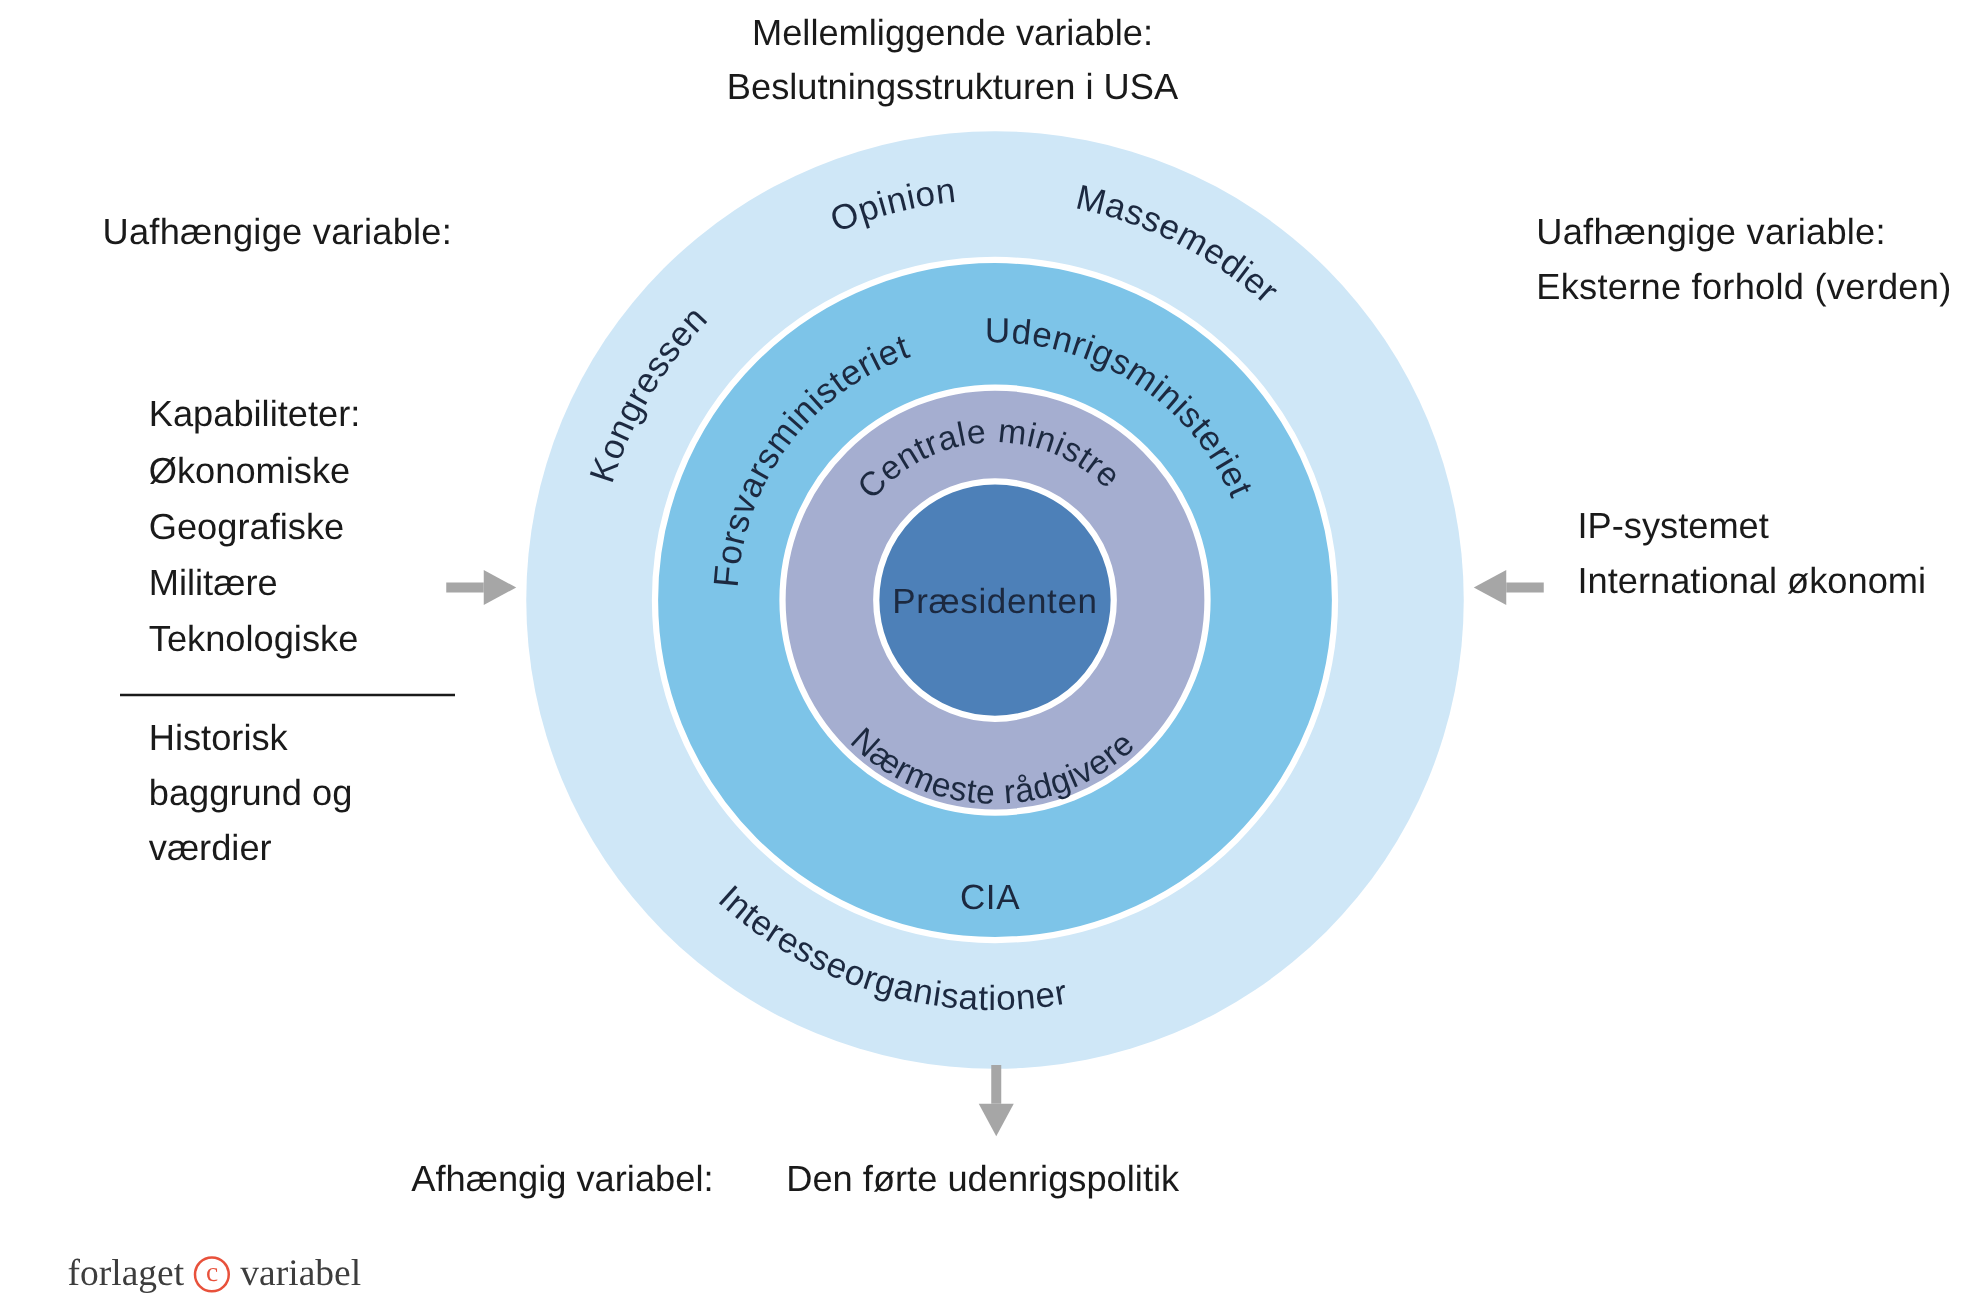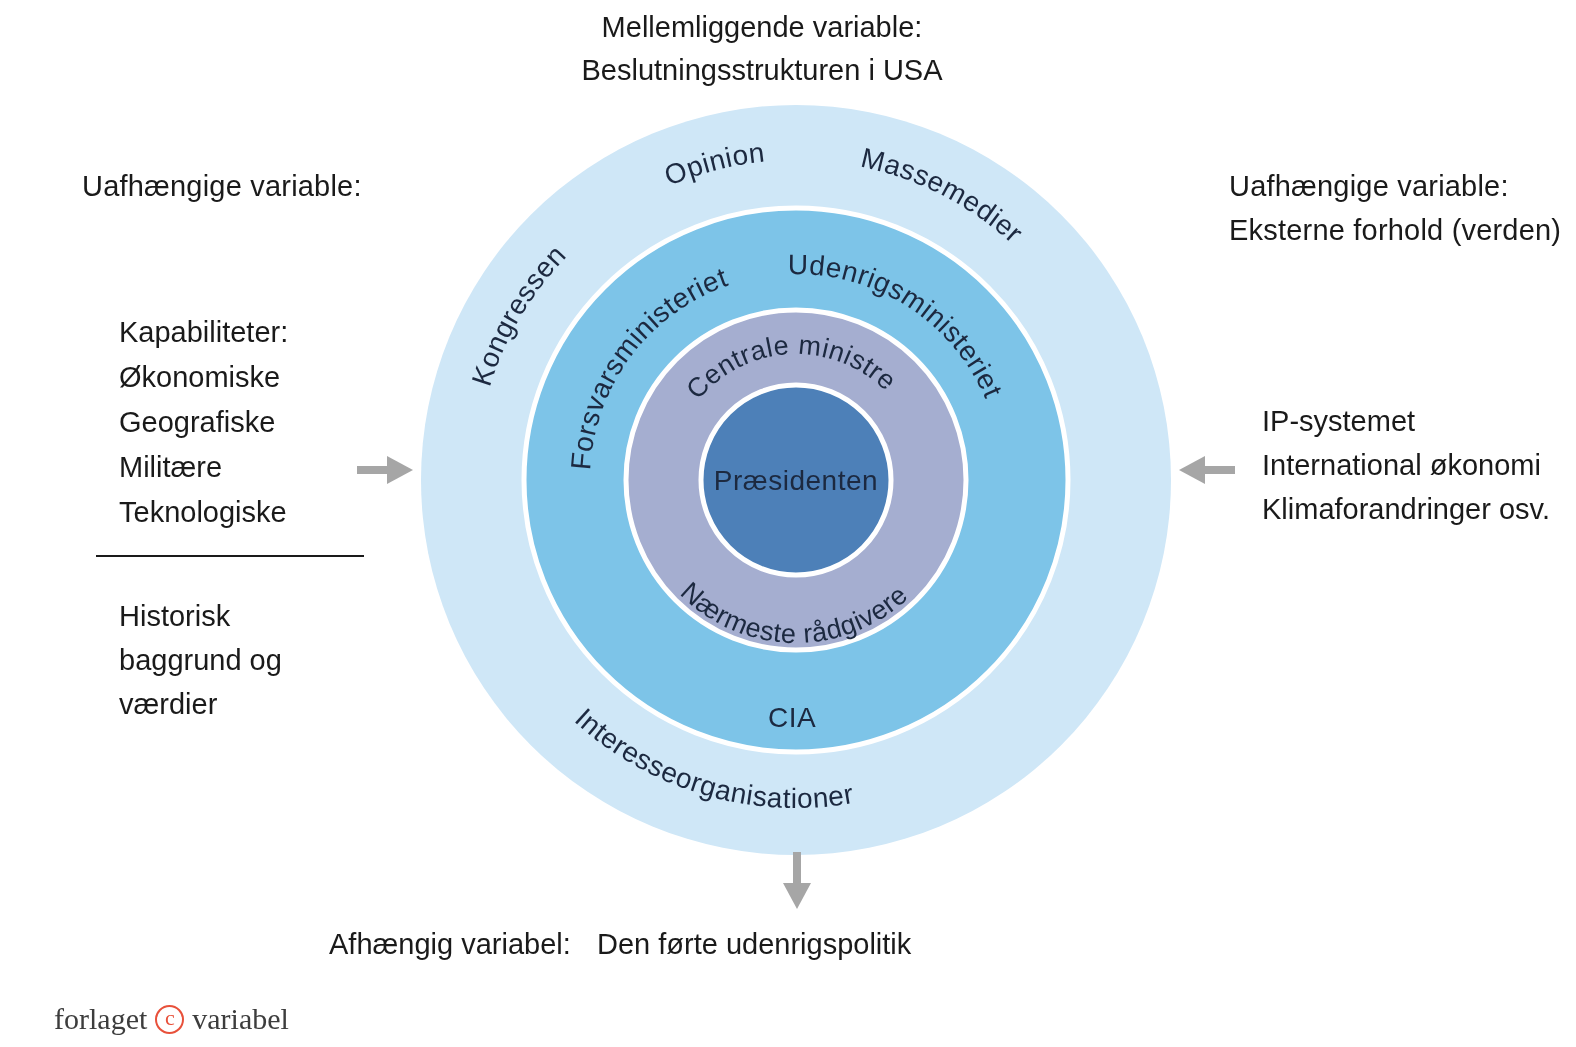--- a/index.html
+++ b/index.html
@@ -6,25 +6,25 @@
   .page{
     position:relative;width:1576px;height:1047px;background:#ffffff;overflow:hidden;
     font-family:"Liberation Sans","DejaVu Sans",sans-serif;color:#1a1a1a;margin-left:44px;
   }
   .abs{position:absolute;}
   .h-text{font-size:29px;line-height:44px;letter-spacing:0.2px;}
   .title-block{left:418px;top:6px;width:600px;text-align:center;font-size:29px;line-height:43px;}
   .left-heading{left:38px;top:164px;}
   .cap-block{left:75px;top:310px;line-height:45px;font-size:29px;}
   .divider{left:52px;top:555px;width:268px;border-top:2.5px solid #1a1a1a;height:0;}
-  .hist-block{left:75px;top:594px;line-height:44px;font-size:29px;}
+  .hist-block{left:75px;top:569px;line-height:44px;font-size:29px;}
   .right-heading{left:1185px;top:164px;}
   .factors-block{left:1218px;top:399px;line-height:44px;font-size:29px;}
   .bottom-label{left:285px;top:928px;font-size:29px;}
-  .bottom-value{left:553px;top:928px;font-size:29px;}
+  .bottom-value{left:585px;top:928px;font-size:29px;}
   .logo{left:10px;top:1002px;font-family:"Liberation Serif","DejaVu Serif",serif;font-size:30px;color:#3d3d3d;display:flex;align-items:center;gap:8px;justify-content:space-between;}
   .logo-c{
     display:inline-flex;align-items:center;justify-content:center;
     width:29px;height:29px;border:2.5px solid #e8513b;border-radius:50%;
     color:#e8513b;font-size:22px;line-height:1;padding-bottom:2px;box-sizing:border-box;
   }
   svg text{font-family:"Liberation Sans","DejaVu Sans",sans-serif;}
   .ring-label{font-size:28px;fill:#1c2940;letter-spacing:0.5px;}
   .ring-label-sm{font-size:27px;fill:#1c2940;letter-spacing:0.5px;}
 </style>
@@ -59,21 +59,20 @@
   </div>
 
   <div class="abs h-text right-heading">
     <div>Uafhængige variable:</div>
     <div>Eksterne forhold (verden)</div>
   </div>
 
   <div class="abs factors-block">
     <div>IP-systemet</div>
     <div>International økonomi</div>
-    <div>Klimaforandringer osv.</div>
   </div>
 
   <div class="abs bottom-label">Afhængig variabel:</div>
   <div class="abs bottom-value">Den førte udenrigspolitik</div>
 
   <svg class="abs" style="left:0;top:0;" width="1576" height="1047" viewBox="0 0 1576 1047" xmlns="http://www.w3.org/2000/svg">
     <defs>
       <path id="arcOuterTop" d="M 432 480 A 320 320 0 0 1 1072 480"></path>
       <path id="arcOuterBottom" d="M 424 480 A 328 328 0 0 0 1080 480"></path>
       <path id="arcMidTop" d="M 546 480 A 206 206 0 0 1 958 480"></path>

